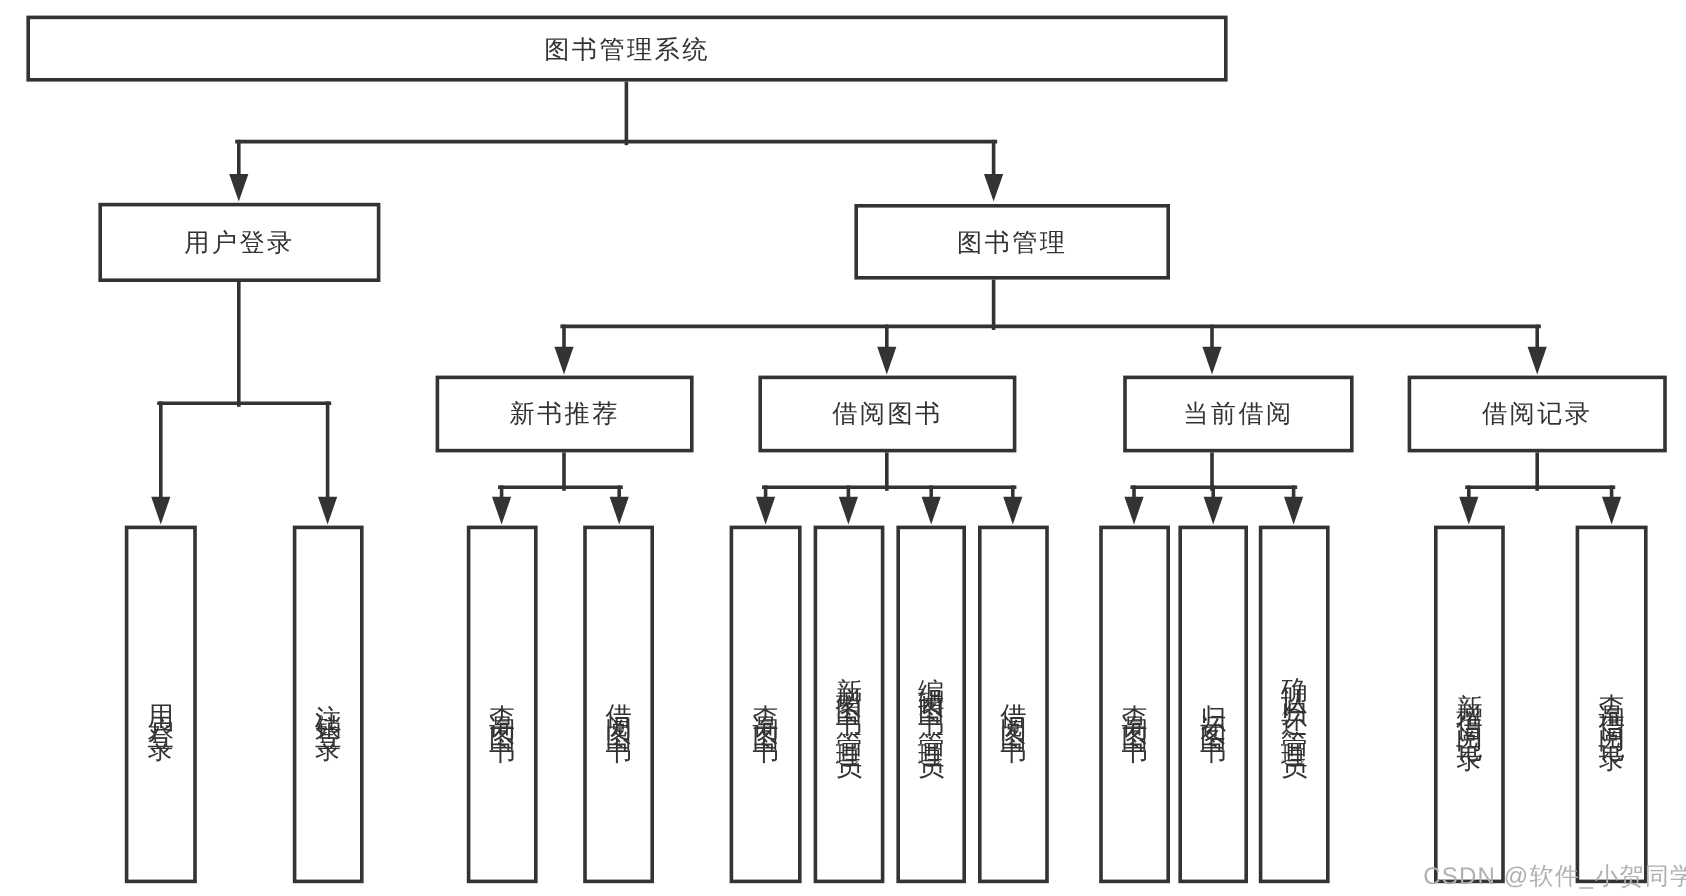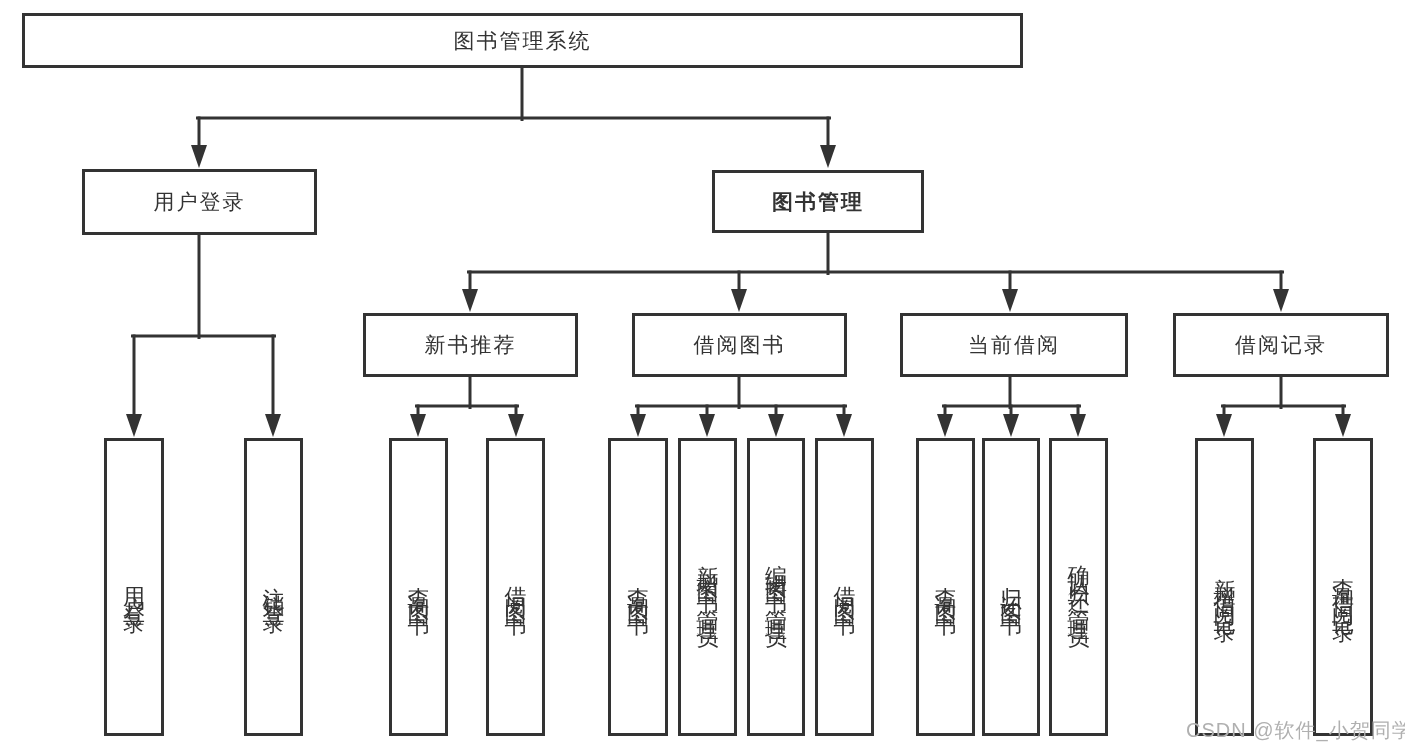--- a/index.html
+++ b/index.html
@@ -89,25 +89,25 @@
     <line x1="1222.5" y1="406" x2="1344.5" y2="406"></line>
     <line x1="1224" y1="406" x2="1224" y2="416"></line>
     <polygon points="1224,437 1216,414 1232,414"></polygon>
     <line x1="1343" y1="406" x2="1343" y2="416"></line>
     <polygon points="1343,437 1335,414 1351,414"></polygon>
   </svg>
 
   <div class="node" style="left:22px;top:13px;width:1001px;height:55px;">图书管理系统</div>
 
   <div class="node" style="left:82px;top:169px;width:235px;height:66px;">用户登录</div>
-  <div class="node" style="left:712px;top:170px;width:212px;height:63px;font-weight:bold;">图书管理</div>
+  <div class="node" style="left:712px;top:170px;width:263px;height:63px;">图书管理</div>
 
   <div class="node" style="left:363px;top:313px;width:215px;height:64px;">新书推荐</div>
   <div class="node" style="left:632px;top:313px;width:215px;height:64px;">借阅图书</div>
-  <div class="node" style="left:900px;top:313px;width:228px;height:64px;">当前借阅</div>
+  <div class="node" style="left:936px;top:313px;width:192px;height:64px;">当前借阅</div>
   <div class="node" style="left:1173px;top:313px;width:216px;height:64px;">借阅记录</div>
 
   <div class="leaf" style="left:104px;top:438px;width:60px;height:298px;">用户登录</div>
   <div class="leaf" style="left:244px;top:438px;width:59px;height:298px;">注销登录</div>
   <div class="leaf" style="left:389px;top:438px;width:59px;height:298px;">查询图书</div>
   <div class="leaf" style="left:486px;top:438px;width:59px;height:298px;">借阅图书</div>
   <div class="leaf" style="left:608px;top:438px;width:60px;height:298px;">查询图书</div>
   <div class="leaf" style="left:678px;top:438px;width:59px;height:298px;">新增图书（管理员）</div>
   <div class="leaf" style="left:747px;top:438px;width:58px;height:298px;">编辑图书（管理员）</div>
   <div class="leaf" style="left:815px;top:438px;width:59px;height:298px;">借阅图书</div>

